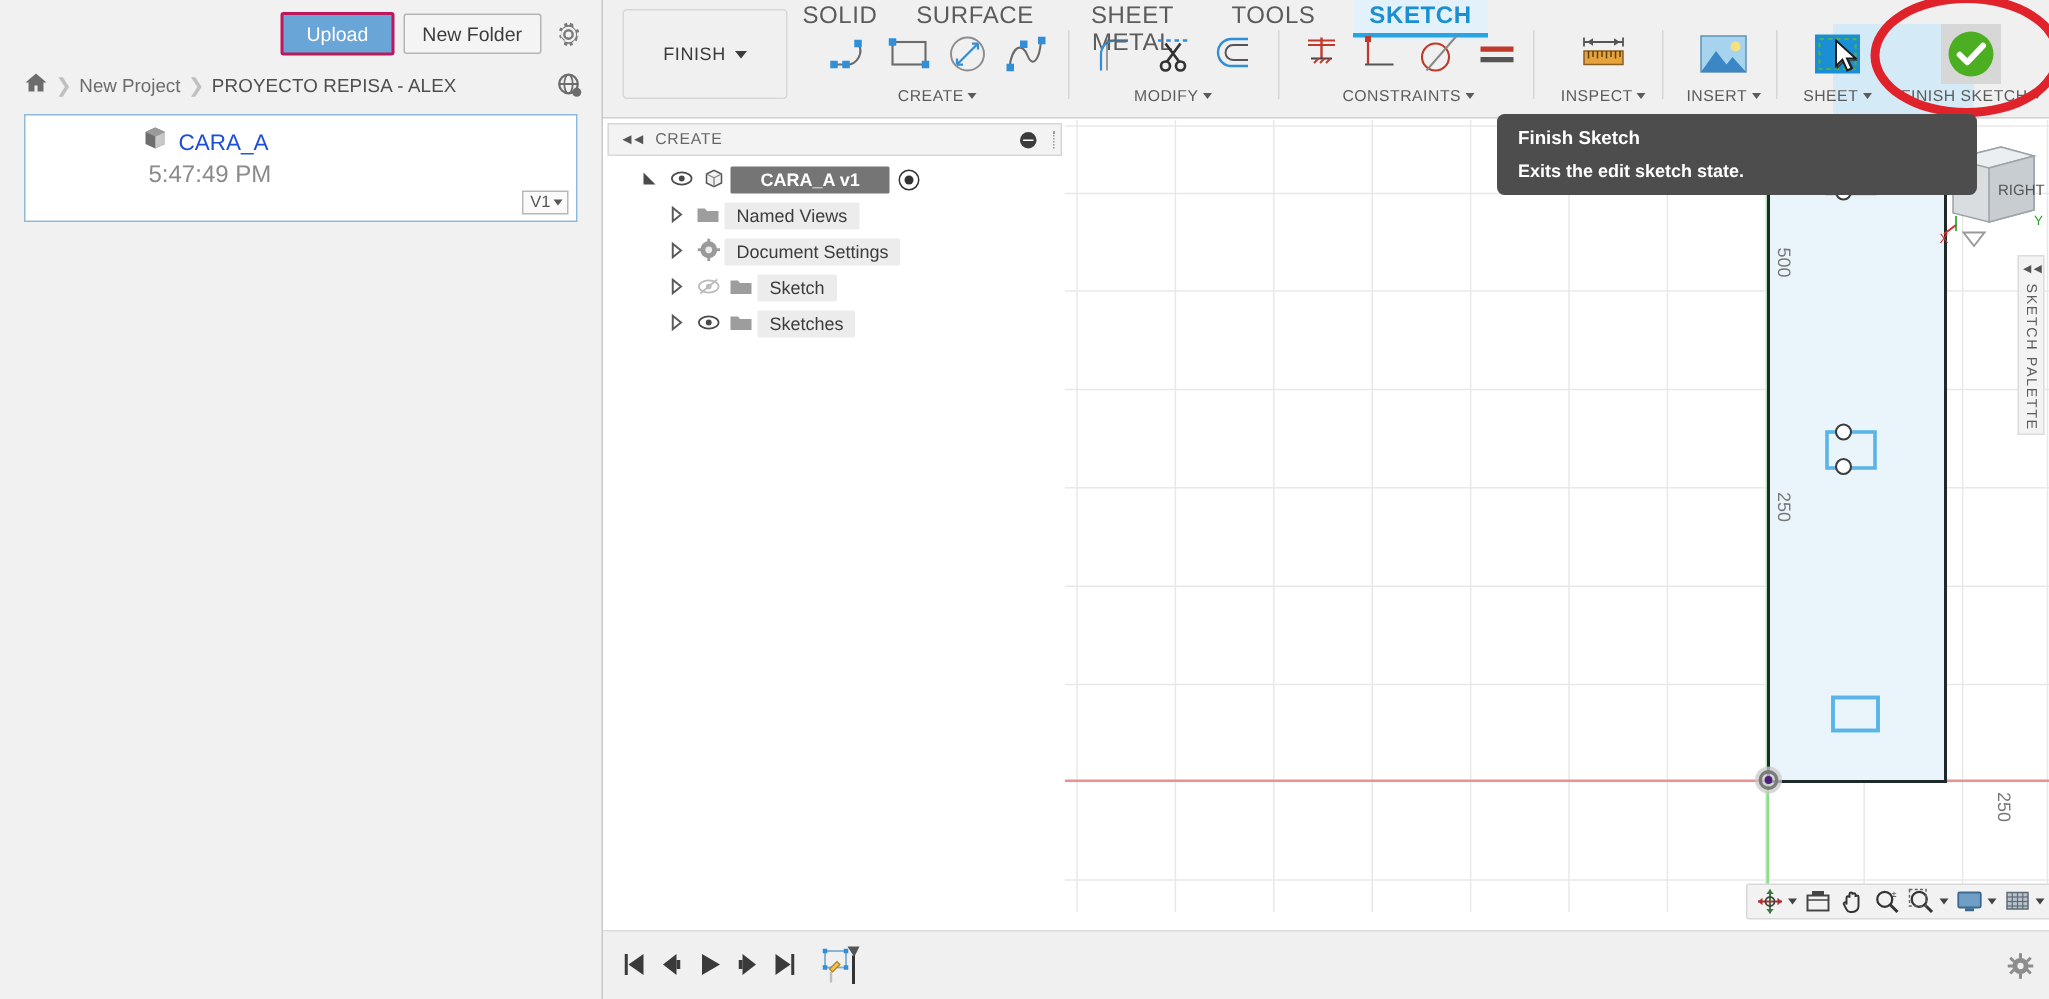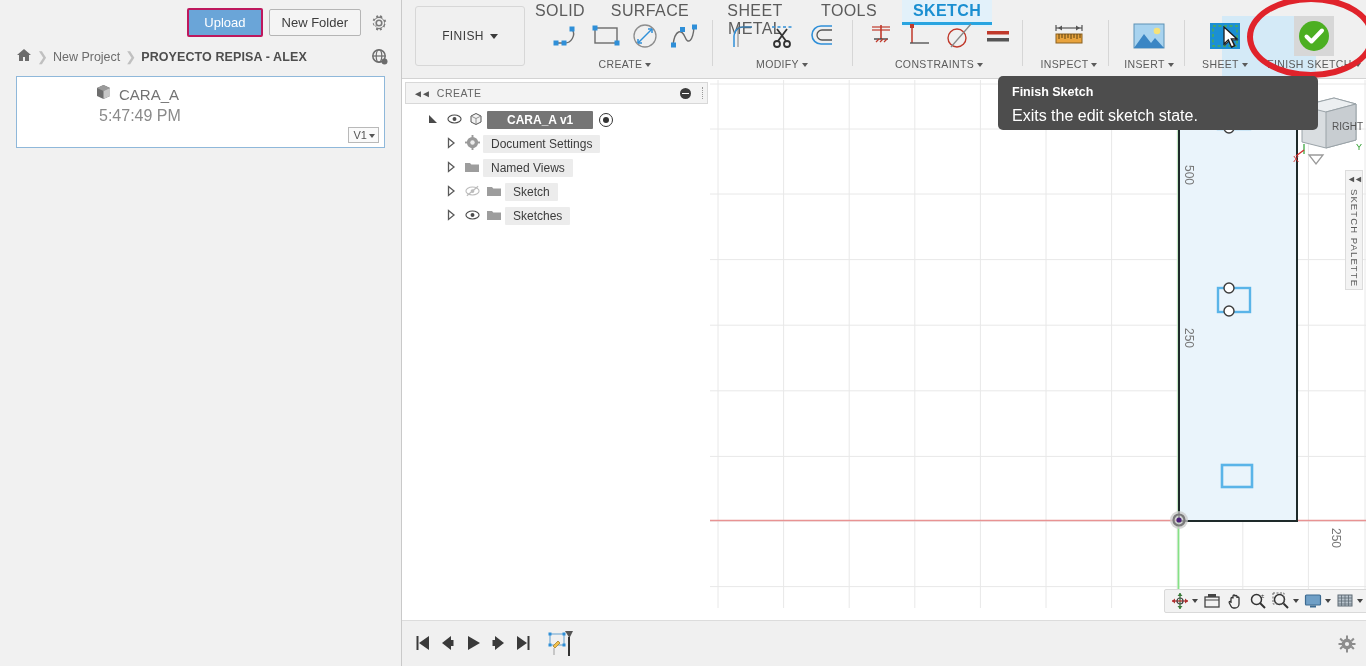--- a/index.html
+++ b/index.html
@@ -44,30 +44,30 @@
     padding: 5px 12px; cursor: pointer;
   }
   .gear-sm { width: 20px; height: 20px; cursor: pointer; margin-left: 2px; }
 
   .dp-breadcrumb {
     display: flex; align-items: center; gap: 5px;
     padding: 10px 12px 6px 16px; font-size: 12.5px; color: #6c6c6c;
   }
   .crumb-sep { color: #c0c0c0; font-size: 13px; }
   .crumb { cursor: pointer; white-space: nowrap; }
-  .crumb.bold { color: #4e4e4e; font-weight: bold; letter-spacing: .1px; }
+  .crumb.bold { color: #4e4e4e; font-weight: normal; letter-spacing: .1px; }
   .globe { margin-left: auto; width: 18px; height: 18px; cursor: pointer; }
 
   .dp-card {
     margin: 4px 16px 0 16px; height: 72px;
     background: #ffffff; border: 1px solid #8fb8da;
     position: relative; cursor: pointer;
   }
   .card-title-row { display: flex; align-items: center; gap: 7px; padding: 7px 0 0 78px; }
-  .card-title { font-size: 15px; color: #737373; }
+  .card-title { font-size: 15px; color: #1d4ed8; }
   .card-time { font-size: 16px; color: #8a8a8a; padding-left: 82px; margin-top: 2px; }
   .card-version {
     position: absolute; right: 5px; bottom: 4px;
     border: 1px solid #b9b9b9; background: #fafafa;
     font-size: 11px; color: #555; padding: 1px 3px 1px 5px; cursor: pointer;
   }
   .vcaret { display:inline-block; border-left:3.5px solid transparent; border-right:3.5px solid transparent; border-top:4px solid #555; vertical-align: middle; margin-left:2px;}
 
   
   #app { position: absolute; left: 402px; top: 0; width: 964px; height: 666px; background:#ffffff; }
@@ -114,21 +114,21 @@
     pointer-events:none; z-index: 40;
   }
 
   
   #tooltip {
     position: absolute; left: 998px; top: 76px; width: 320px; height: 54px;
     background: #4d4d4d; border-radius: 5px; z-index: 50;
     padding: 9px 14px; color:#fff;
   }
   #tooltip .tt-title { font-size: 12.5px; font-weight: bold; margin-bottom: 8px; }
-  #tooltip .tt-body { font-size: 16px; font-weight: normal; }
+  #tooltip .tt-body { font-size: 12px; font-weight: bold; }
 
   
   #browser {
     position: absolute; left: 3px; top: 82px; width: 303px; height: 22px;
   }
   .panel-bar {
     width: 303px; height: 22px; background:#f3f3f3;
     border:1px solid #d8d8d8; display:flex; align-items:center; gap:8px;
     padding: 0 4px 0 7px; font-size: 10.5px; color:#666; letter-spacing:.5px;
   }
@@ -561,46 +561,46 @@
       <span class="radio-dot"></span>
     </div>
 
     <div class="trow" style="padding-left:36px;">
       <span class="twist">
         <svg width="10" height="12" viewBox="0 0 10 12">
               <path d="M2.5 1.5 L8 6 L2.5 10.5 Z" fill="none" stroke="#5a5a5a" stroke-width="1.3"></path>
             </svg>
       </span>
       <span class="tico">
+        <svg width="16" height="14" viewBox="0 0 16 14">
+              <path d="M1 3 L6 3 L7.3 4.6 L15 4.6 L15 12 L1 12 Z" fill="#9d9d9d"></path>
+            </svg>
+      </span>
+      <span class="tlabel">Named Views</span>
+    </div>
+
+    <div class="trow" style="padding-left:36px;">
+      <span class="twist">
+        <svg width="10" height="12" viewBox="0 0 10 12">
+              <path d="M2.5 1.5 L8 6 L2.5 10.5 Z" fill="none" stroke="#5a5a5a" stroke-width="1.3"></path>
+            </svg>
+      </span>
+      <span class="tico">
         <svg width="15" height="15" viewBox="0 0 16 16">
               <circle cx="8" cy="8" r="6" fill="#9a9a9a"></circle>
               <circle cx="8" cy="8" r="2.4" fill="#ececec"></circle>
               <g fill="#9a9a9a">
                 <rect x="7" y="0" width="2" height="4"></rect>
                 <rect x="7" y="12" width="2" height="4"></rect>
                 <rect x="0" y="7" width="4" height="2"></rect>
                 <rect x="12" y="7" width="4" height="2"></rect>
               </g>
             </svg>
       </span>
       <span class="tlabel">Document Settings</span>
-    </div>
-
-    <div class="trow" style="padding-left:36px;">
-      <span class="twist">
-        <svg width="10" height="12" viewBox="0 0 10 12">
-              <path d="M2.5 1.5 L8 6 L2.5 10.5 Z" fill="none" stroke="#5a5a5a" stroke-width="1.3"></path>
-            </svg>
-      </span>
-      <span class="tico">
-        <svg width="16" height="14" viewBox="0 0 16 14">
-              <path d="M1 3 L6 3 L7.3 4.6 L15 4.6 L15 12 L1 12 Z" fill="#9d9d9d"></path>
-            </svg>
-      </span>
-      <span class="tlabel">Named Views</span>
     </div>
 
     <div class="trow" style="padding-left:36px;">
       <span class="twist">
         <svg width="10" height="12" viewBox="0 0 10 12">
               <path d="M2.5 1.5 L8 6 L2.5 10.5 Z" fill="none" stroke="#5a5a5a" stroke-width="1.3"></path>
             </svg>
       </span>
       <span class="eye">
         <svg width="15" height="12" viewBox="0 0 16 12">

